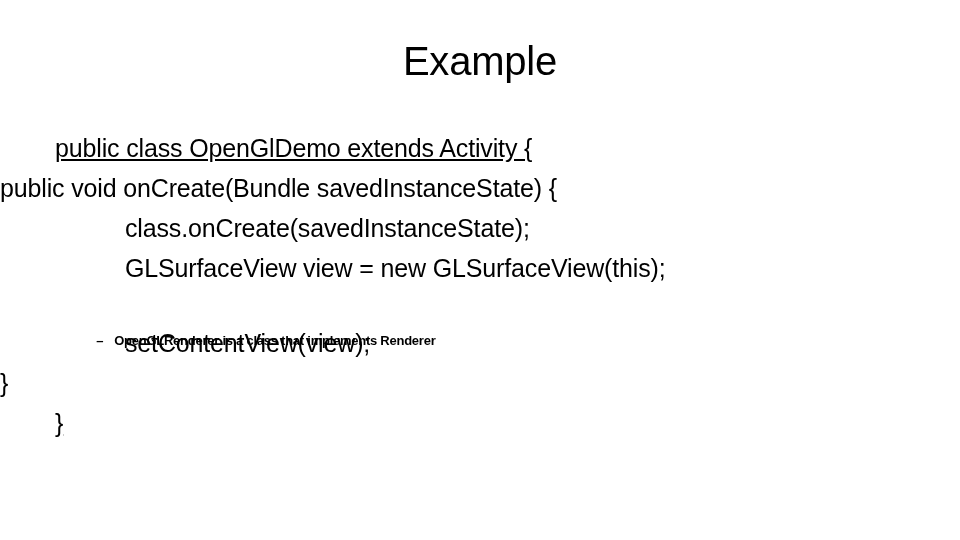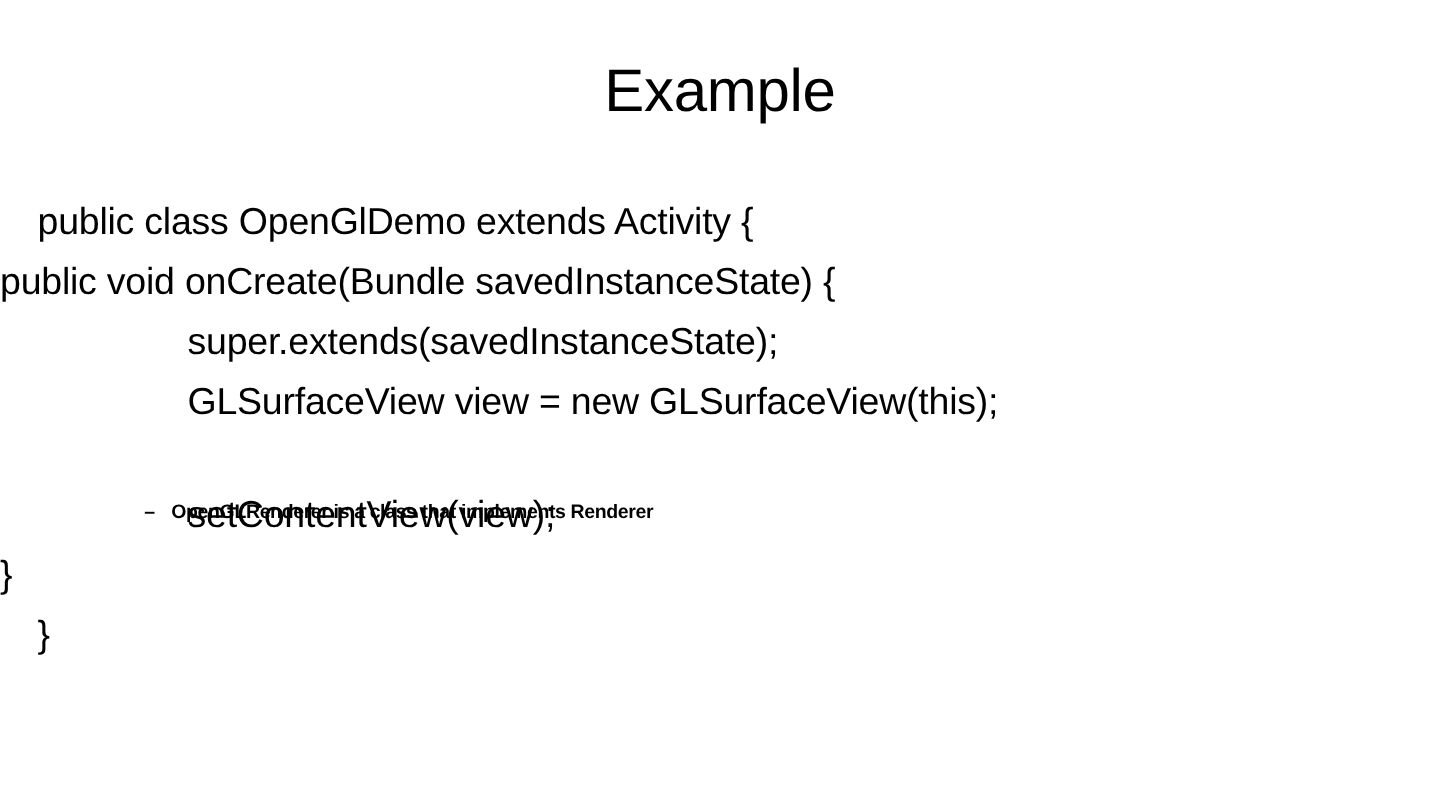--- a/index.html
+++ b/index.html
@@ -47,21 +47,21 @@
 
   .code-line {
     font-size: 25px;
     line-height: 40px;
     height: 40px;
     color: #000000;
     white-space: pre;
     letter-spacing: -0.15px;
   }
 
-  .lvl-0 { padding-left: 25px; }
+  .lvl-0 { padding-left: 55px; text-decoration: underline; }
   .lvl-1 { }
   .lvl-2 { padding-left: 125px; }
 
   
   .sub-line {
     position: relative;
     height: 35px;
     line-height: 35px;
     padding-left: 76px;
     font-size: 13px;
@@ -81,21 +81,21 @@
 <div class="slide">
 
   <div class="slide-title">Example</div>
 
   <div class="body-block">
 
     <div class="code-line lvl-0">public class OpenGlDemo extends Activity {</div>
 
     <div class="code-line lvl-1">public void onCreate(Bundle savedInstanceState) {</div>
 
-    <div class="code-line lvl-2">super.extends(savedInstanceState);</div>
+    <div class="code-line lvl-2">class.onCreate(savedInstanceState);</div>
 
     <div class="code-line lvl-2">GLSurfaceView view = new GLSurfaceView(this);</div>
 
 
     <div class="sub-line">
       <span class="dash">–</span><span>OpenGLRenderer is a class that implements Renderer</span>
     </div>
 
     <div class="code-line lvl-2">setContentView(view);</div>
 

